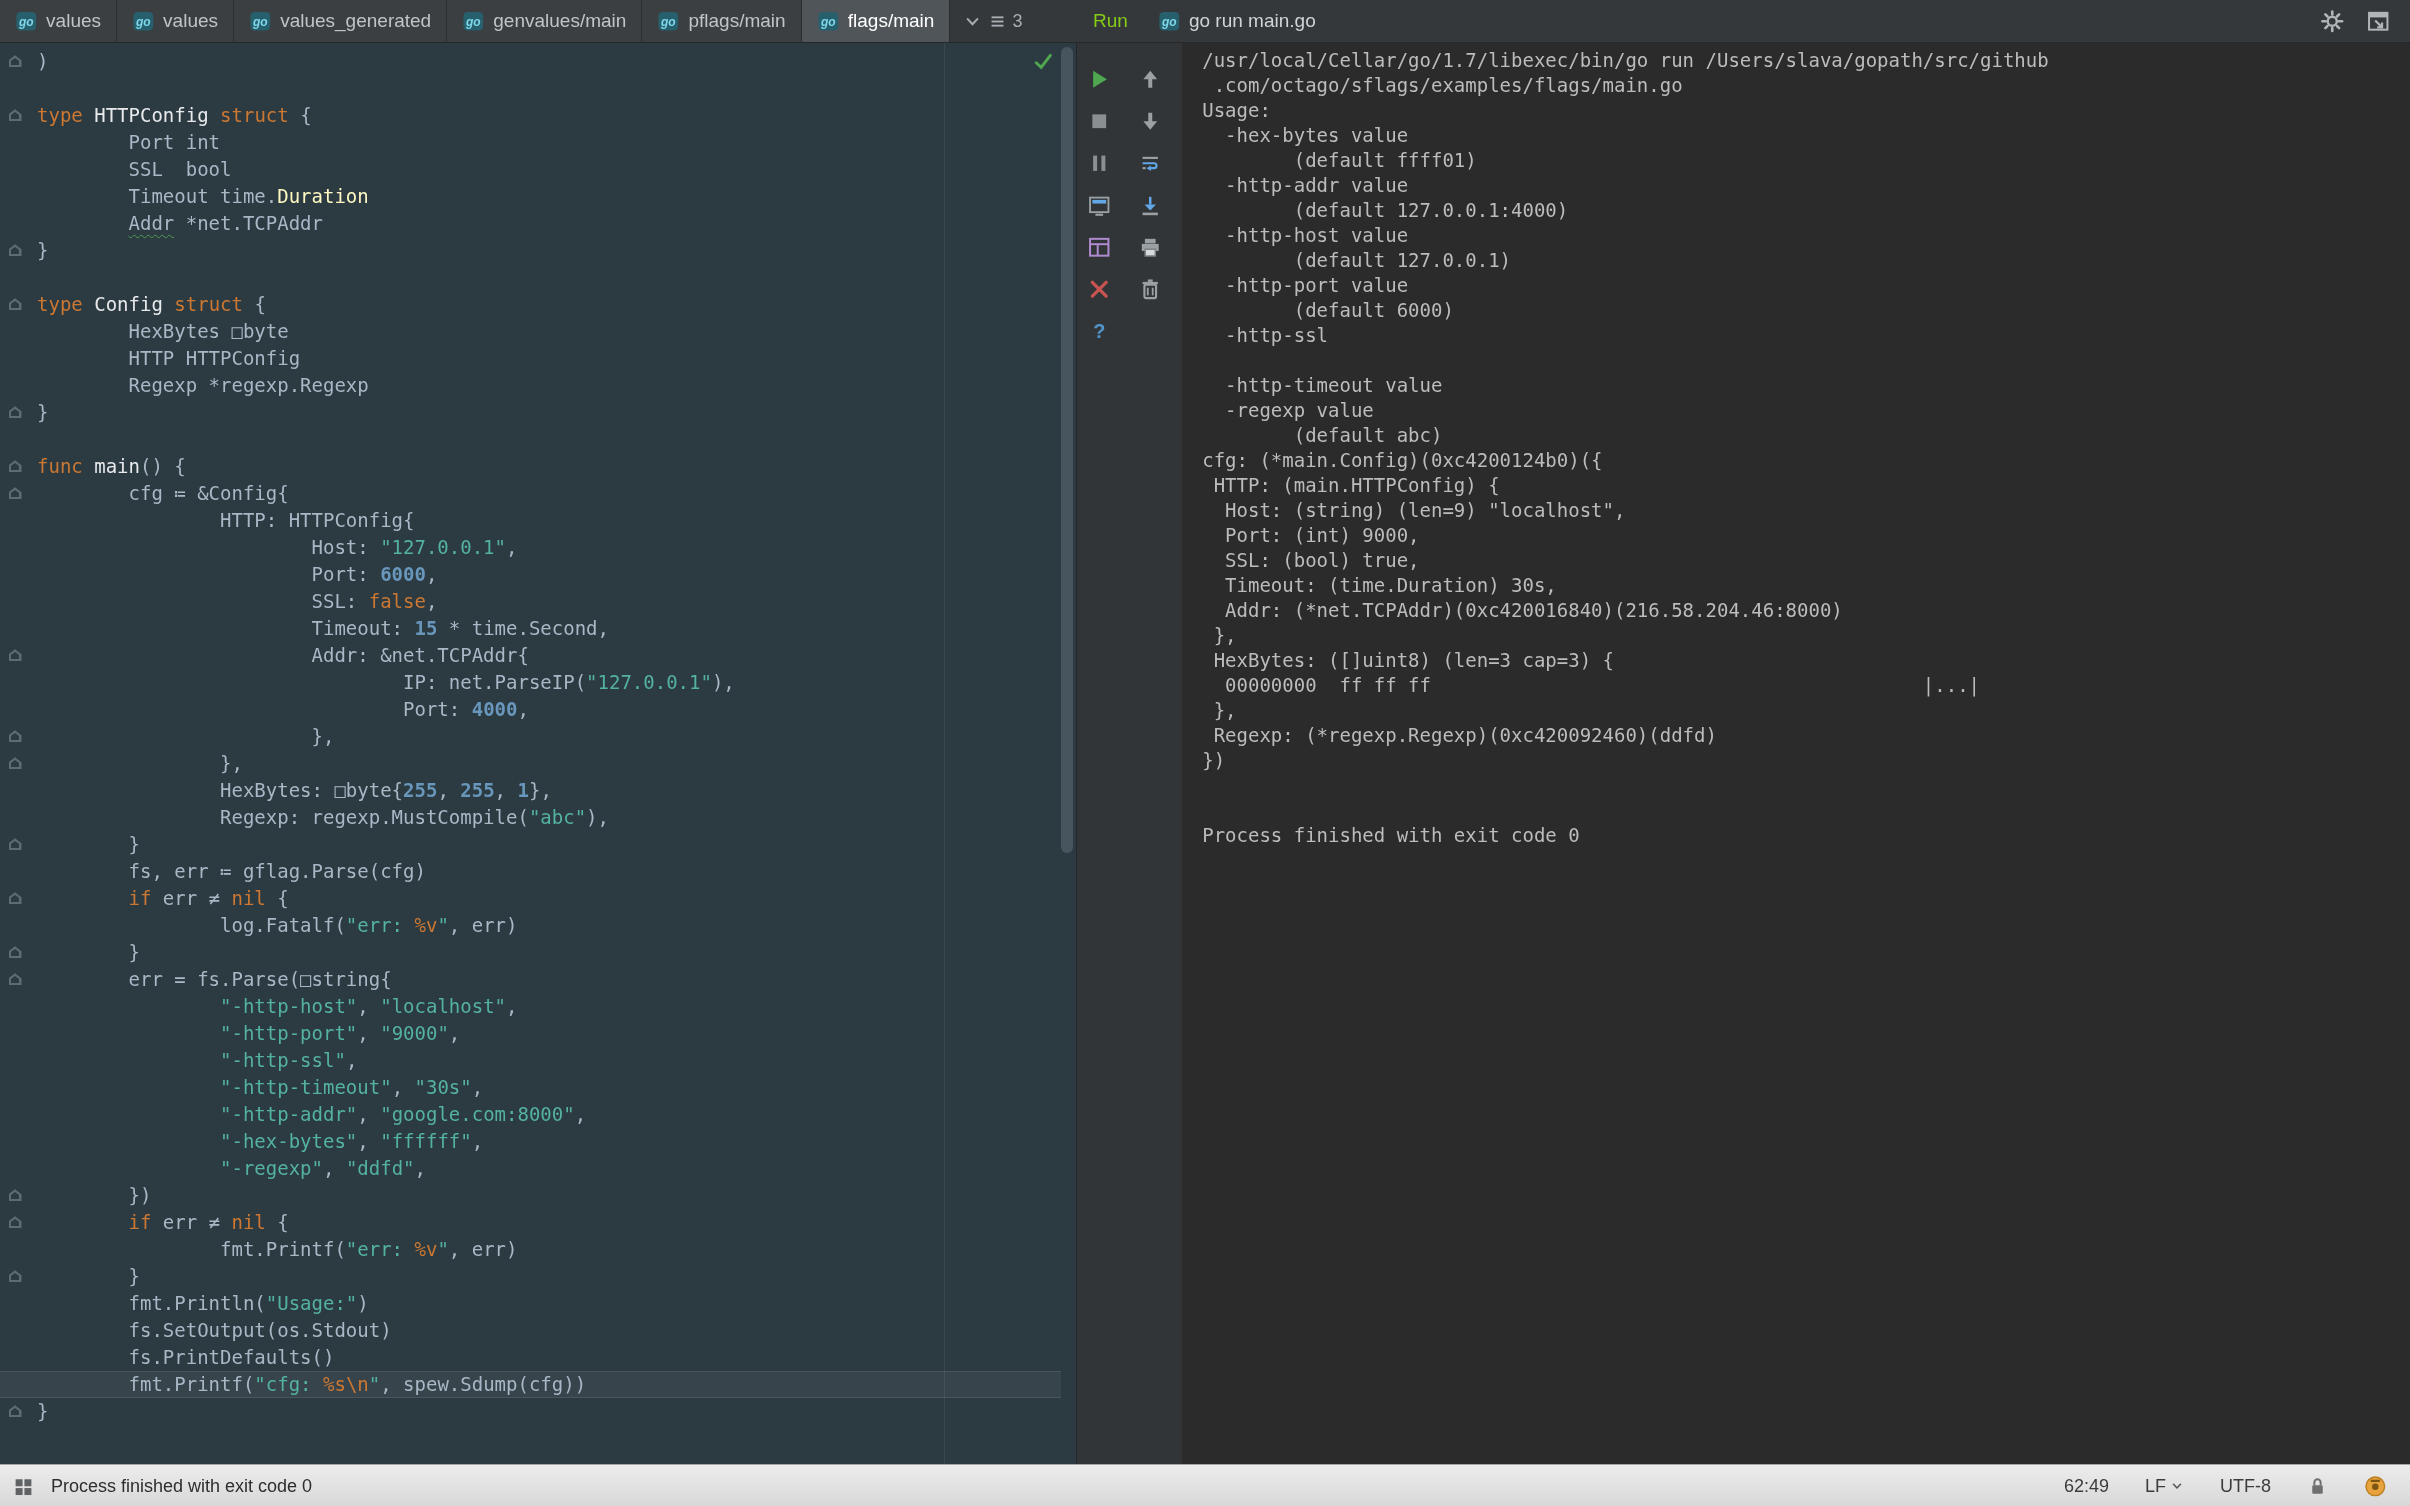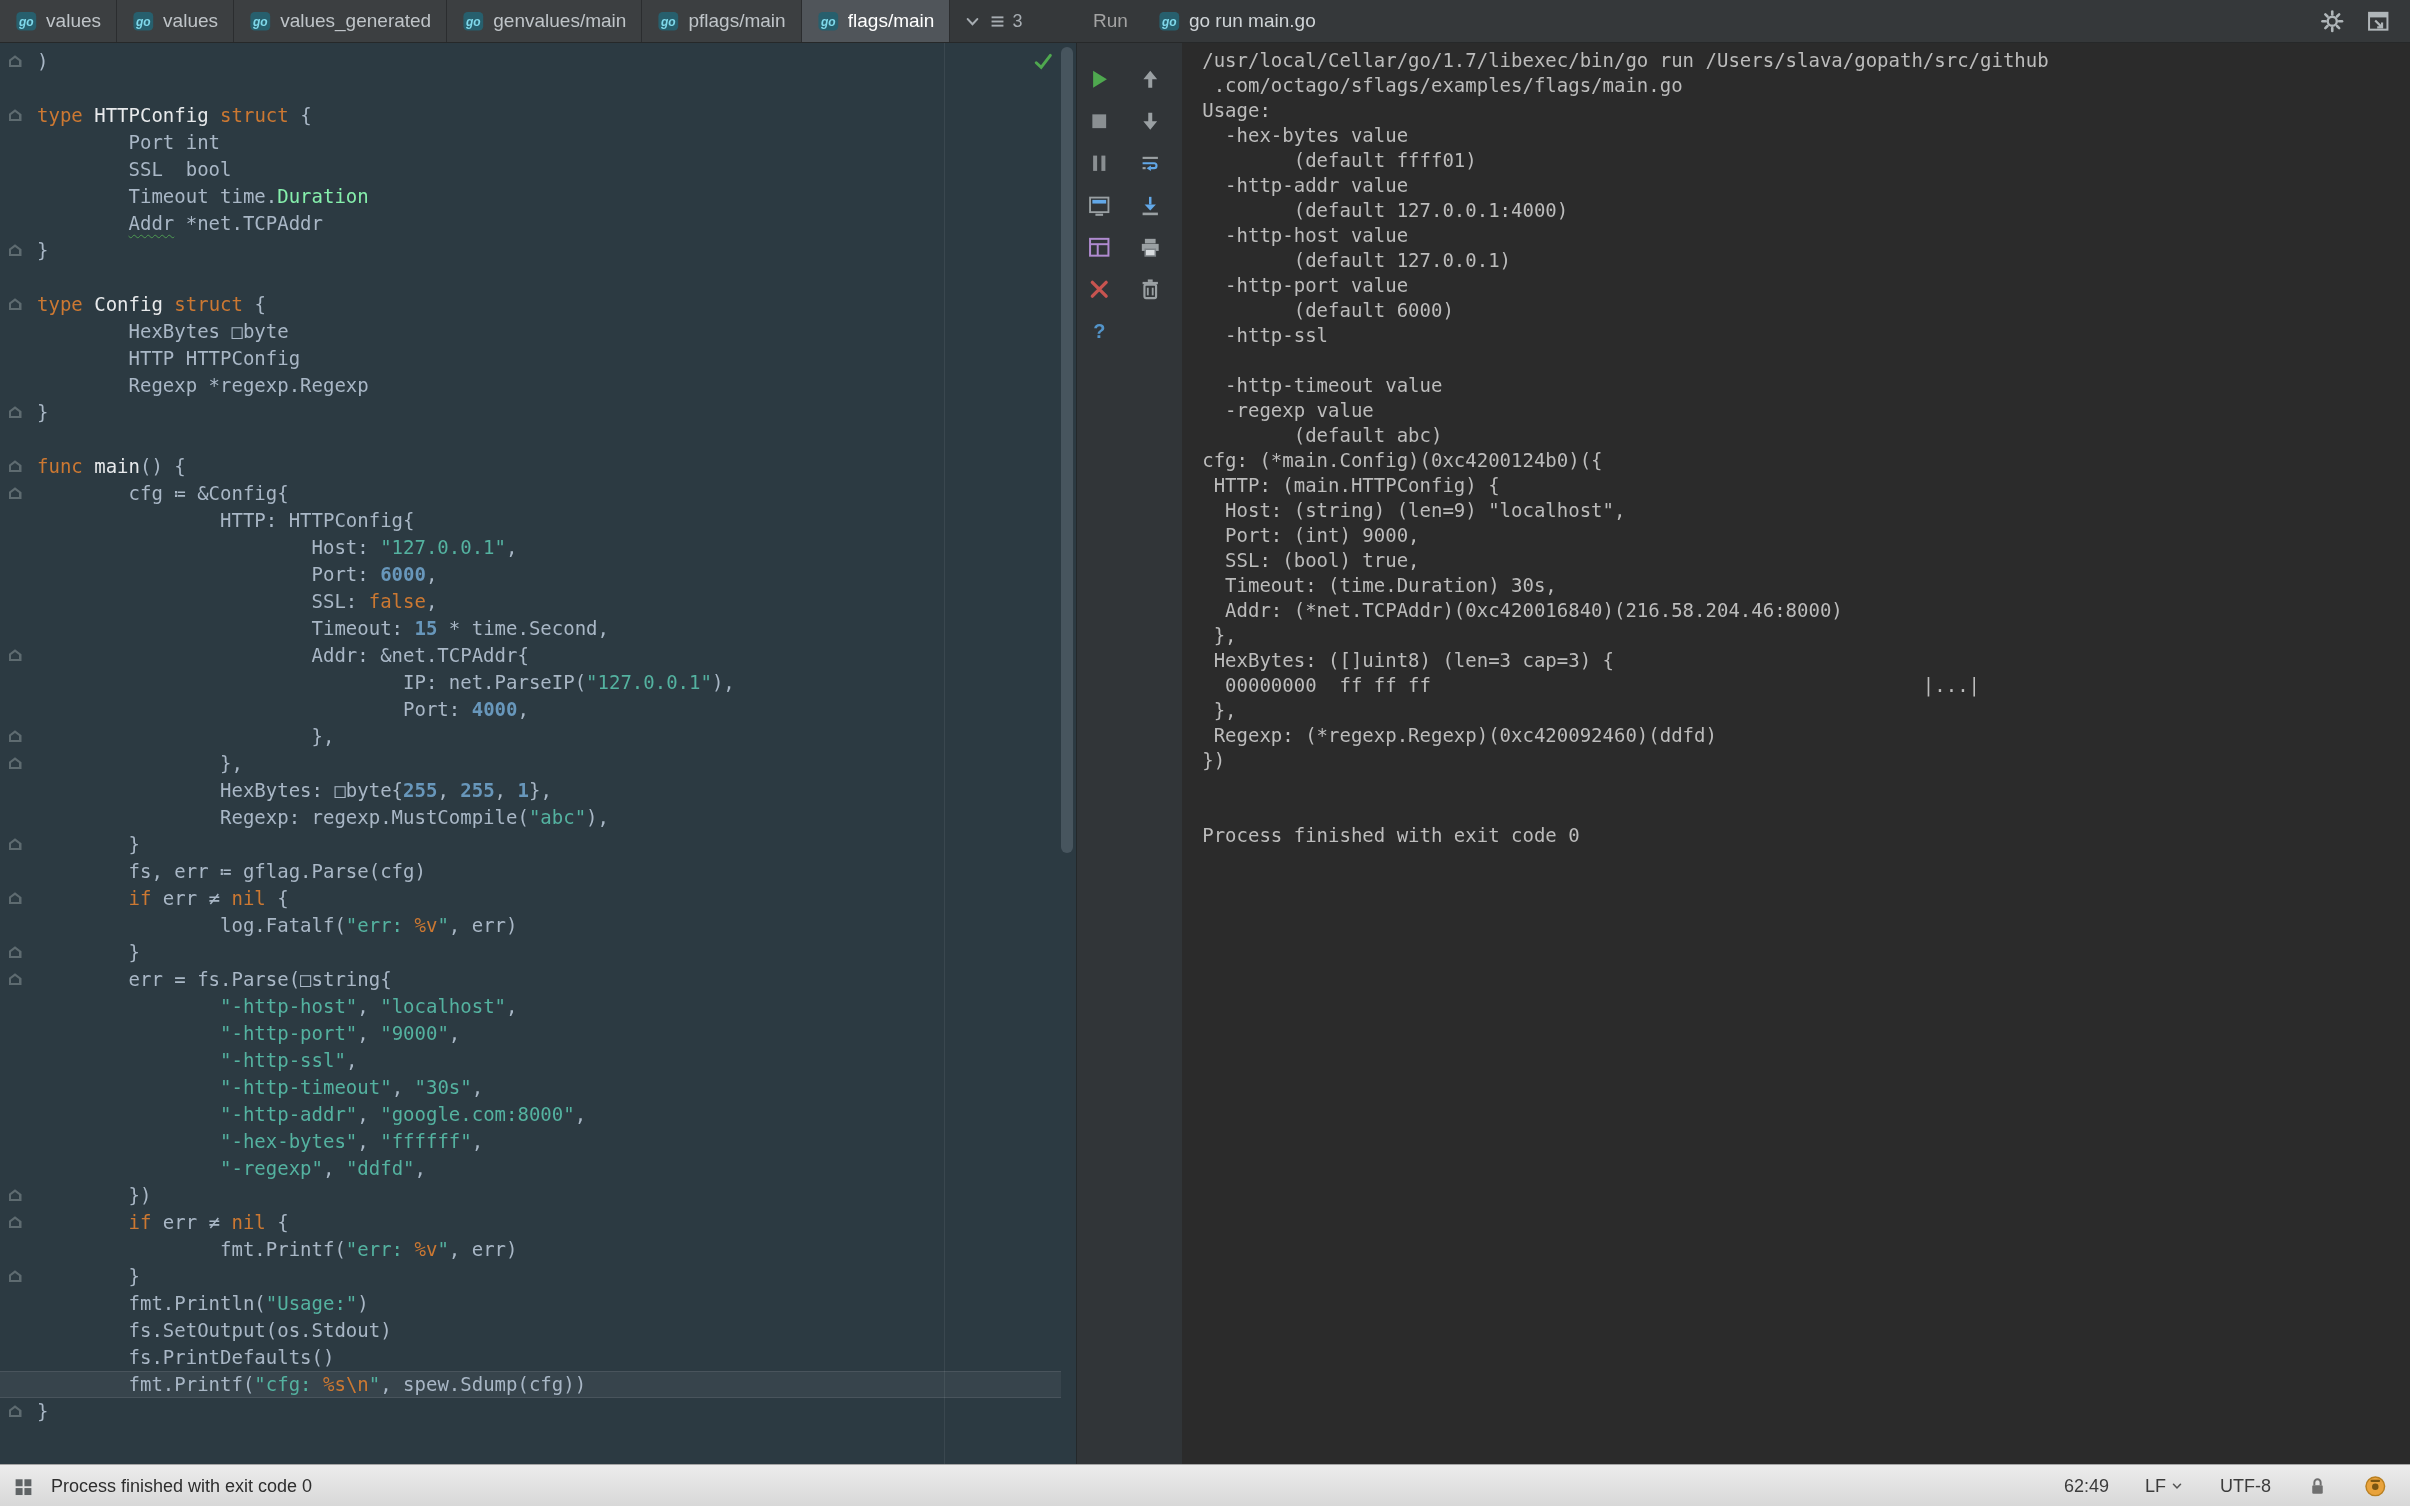--- a/index.html
+++ b/index.html
@@ -5,40 +5,40 @@
   html,body{margin:0;padding:0;background:#2b2b2b;}
   .app{position:relative;width:2411px;height:1507px;overflow:hidden;font-family:"Liberation Sans",sans-serif;}
 
   
   .tabbar{position:absolute;left:0;top:0;right:0;height:42px;background:#35383a;border-bottom:0.9px solid #262829;display:flex;align-items:stretch;}
   .tabs{display:flex;align-items:stretch;}
   .tab{display:flex;align-items:center;gap:8.5px;padding:0 15px;background:#3c3f41;border-right:0.9px solid #2b2d2f;color:#bfc4c8;font-size:19px;cursor:pointer;}
   .tab.active{background:#50555a;color:#ffffff;}
   .hidden-tabs{display:flex;align-items:center;gap:5.6px;padding:0 13px;color:#a7adb2;font-size:18px;cursor:pointer;}
   .run-header{position:absolute;left:1076px;top:0;right:0;height:42px;display:flex;align-items:center;color:#c4c9cc;font-size:19px;}
-  .run-title{padding:0 15px 0 17px;color:#a3a3a3;cursor:pointer;}
+  .run-title{padding:0 15px 0 17px;color:#84cc16;cursor:pointer;}
   .run-config{display:flex;align-items:center;gap:8.5px;margin-left:15px;color:#cfd4d7;}
   .header-icons{margin-left:auto;display:flex;align-items:center;gap:21px;padding-right:21px;}
   .hicon{cursor:pointer;display:flex;align-items:center;}
 
   
   .editor{position:absolute;left:0;top:43px;width:1076px;bottom:42px;background:var(--editor-background,#2c3a42);overflow:hidden;}
   .margin-guide{position:absolute;left:944px;top:0;bottom:0;width:0.9px;background:rgba(255,255,255,0.07);}
   .code{position:absolute;left:0;top:4.7px;right:15px;font-family:"DejaVu Sans Mono",monospace;font-size:19px;line-height:27px;color:#a9b7c6;}
   .code-line{position:relative;padding-left:37px;white-space:pre;height:27px;}
   .code-line.current{background:rgba(255,255,255,0.055);box-shadow:inset 0 0.9px 0 rgba(255,255,255,0.09),inset 0 -0.9px 0 rgba(255,255,255,0.09);}
   .fold-marker{position:absolute;left:8.5px;top:7.5px;width:13px;height:12.2px;cursor:pointer;}
   .fold-marker::before{content:'';position:absolute;inset:0;background:#5e6b70;clip-path:polygon(50% 0,100% 42%,100% 100%,0 100%,0 42%);}
   .fold-marker::after{content:'';position:absolute;left:2.4px;top:2.8px;right:2.4px;bottom:2.4px;background:var(--editor-background,#2c3a42);clip-path:polygon(50% 0,100% 42%,100% 100%,0 100%,0 42%);}
   .kw{color:var(--keyword,#cc7832);}
   .str{color:var(--string,#54b2a0);}
   .num{color:var(--number,#6897bb);font-weight:bold;}
   .fmt{color:var(--keyword,#cc7832);}
   .decl{color:#e8eaec;}
-  .mem{color:#86efac;margin-top:48px;}
+  .mem{color:#fef9c3;margin-top:48px;}
   .wavy{text-decoration:underline wavy #4e9a52;text-decoration-thickness:1.4px;text-underline-offset:3.8px;}
   .vscroll{position:absolute;right:2.8px;top:3.8px;width:12.2px;height:806px;background:rgba(169,183,198,0.22);border-radius:6.6px;cursor:pointer;}
   .inspection{position:absolute;right:21px;top:6.6px;cursor:pointer;}
 
   
   .strip{position:absolute;left:1076px;top:43px;width:105px;bottom:42px;background:#313538;border-left:0.9px solid #24282a;}
   .tool-col{position:absolute;top:15px;display:flex;flex-direction:column;}
   .tool-col.c1{left:3.8px;}
   .tool-col.c2{left:55px;}
   .tool-btn{width:36px;height:42px;display:flex;align-items:center;justify-content:center;cursor:pointer;}

